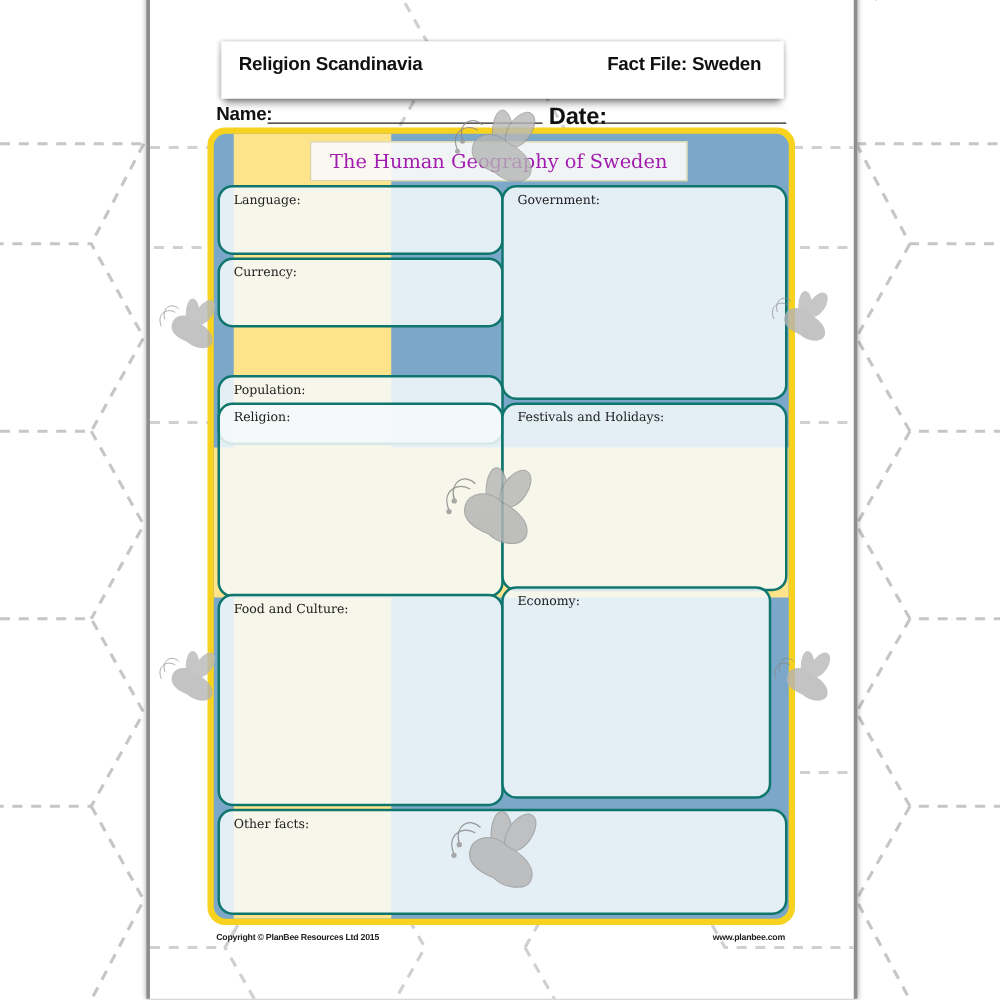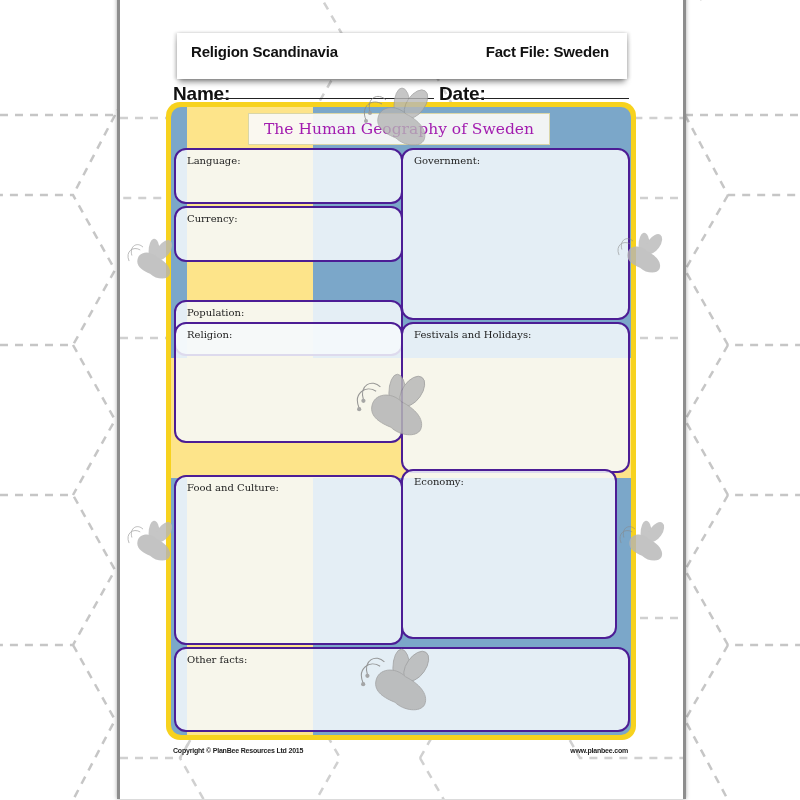--- a/index.html
+++ b/index.html
@@ -22,21 +22,21 @@
     background: #ffffff;
     box-shadow: 0 5px 6px -2px rgba(0,0,0,0.45), 2px 0 3px rgba(0,0,0,0.15), -2px 0 3px rgba(0,0,0,0.15);
   }
   .hand {
     font-family: "Liberation Sans", sans-serif; font-weight: bold; color: #111;
     letter-spacing: -0.2px;
   }
   .header-left { position: absolute; left: 14px; top: 10px; font-size: 15px; }
   .header-right { position: absolute; right: 18px; top: 10px; font-size: 15px; }
   .name-row { position: absolute; left: 53px; top: 84px; width: 456px; height: 18px; }
-  .name-label { position: absolute; left: 0; top: 0; font-size: 19px; }
+  .name-label { position: absolute; left: 0; top: 0; font-size: 15px; }
   .name-line { position: absolute; left: 41px; top: 15px; width: 220px; height: 1px; background: #222; }
   .date-label { position: absolute; left: 266px; top: 0; font-size: 19px; }
   .date-line { position: absolute; left: 301px; top: 15px; width: 155px; height: 1px; background: #222; }
 
   .sheet {
     position: absolute; left: 46px; top: 103px; width: 470px; height: 638px;
     border-radius: 14px; background: #f7d21e; overflow: hidden;
   }
   .sheet-inner {
     position: absolute; left: 5px; top: 5px; right: 5px; bottom: 5px;
@@ -47,21 +47,21 @@
 
   .title-box {
     position: absolute; left: 77px; top: 6px; width: 300px; height: 30px;
     background: rgba(250,250,248,0.93); border: 1px solid #d9d6a8;
     display: flex; align-items: center; justify-content: center;
   }
   .title-text { font-family: "DejaVu Serif", serif; font-size: 15.5px; color: #a21caf; }
 
   .box {
     position: absolute; background: rgba(246,249,252,0.86);
-    border: 2px solid #4c1d95; border-radius: 12px; box-sizing: border-box;
+    border: 2px solid #0f766e; border-radius: 12px; box-sizing: border-box;
   }
   .box-label {
     position: absolute; left: 11px; top: 5px; font-size: 10px; color: #222;
     font-family: "DejaVu Serif", serif;
   }
   .footer-left { position: absolute; left: 53px; top: 748px; font-size: 7px; color: #222; }
   .footer-right { position: absolute; right: 55px; top: 748px; font-size: 7px; color: #222; }
   .bee { position: absolute; z-index: 5; }
 </style>
 </head>
@@ -148,21 +148,21 @@
       <div class="box" style="left:3px; top:99px; width:229px; height:56px;">
         <span class="box-label">Currency:</span>
       </div>
       <div class="box" style="left:3px; top:157px; width:229px; height:56px;margin-top:36px;">
         <span class="box-label">Population:</span>
       </div>
       <div class="box" style="left:230px; top:41px; width:229px; height:172px;">
         <span class="box-label">Government:</span>
       </div>
 
-      <div class="box" style="left:3px; top:215px; width:229px; height:121px;text-align:center;">
+      <div class="box" style="left:3px; top:215px; width:229px; height:156px;text-align:center;">
         <span class="box-label">Religion:</span>
       </div>
       <div class="box" style="left:230px; top:215px; width:229px; height:151px;">
         <span class="box-label">Festivals and Holidays:</span>
       </div>
 
       <div class="box" style="left:3px; top:368px; width:229px; height:170px;">
         <span class="box-label">Food and Culture:</span>
       </div>
       <div class="box" style="left:230px; top:362px; width:216px; height:170px;">

